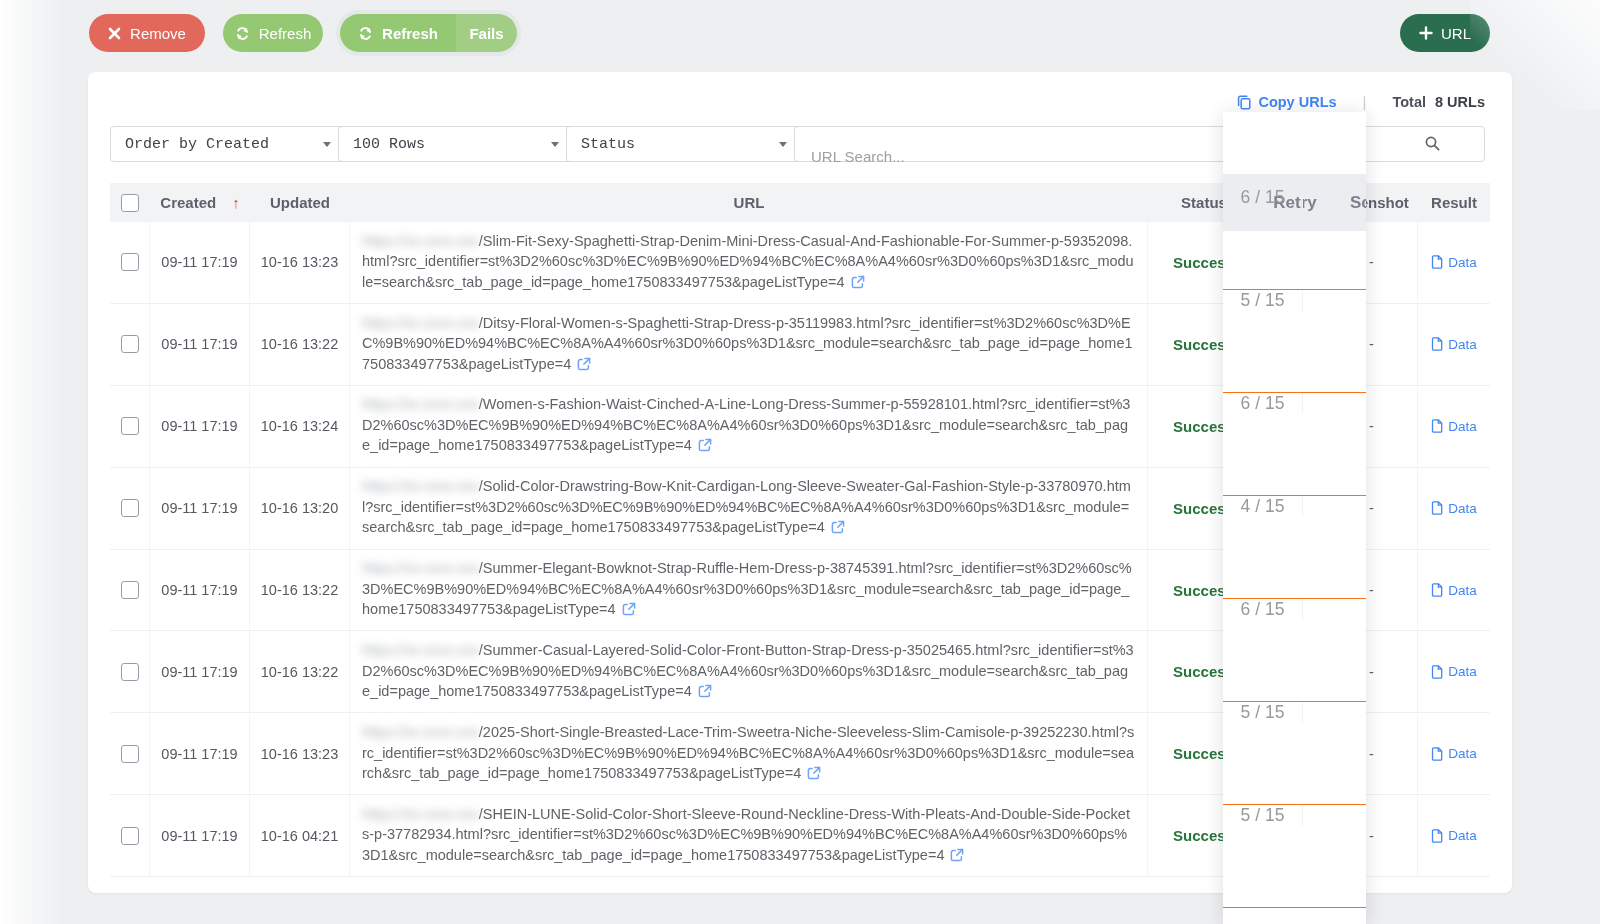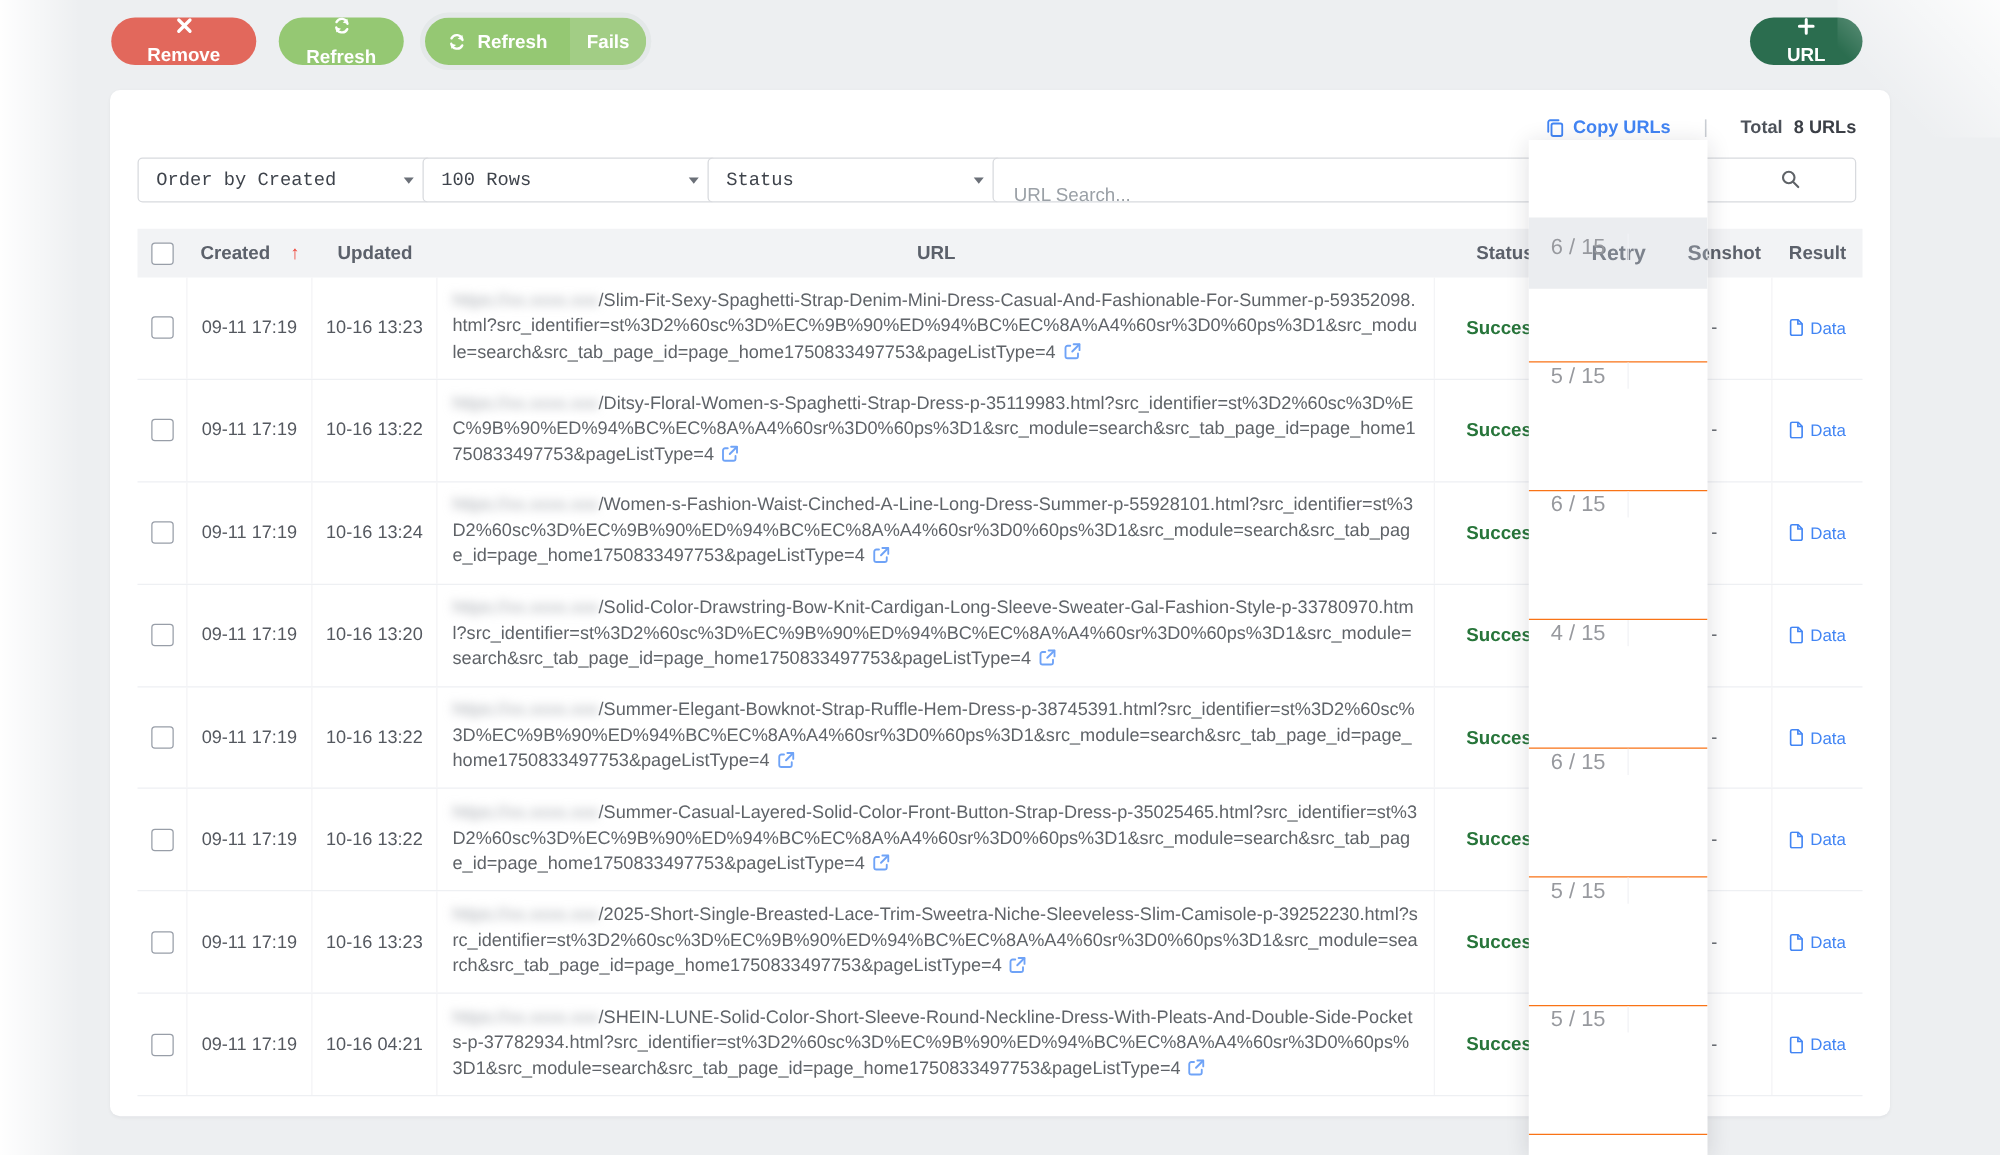--- a/index.html
+++ b/index.html
@@ -12,21 +12,21 @@
   
   .glow-left{position:absolute;left:0;top:0;width:64px;height:100%;
     background:linear-gradient(90deg, rgba(255,255,255,.95), rgba(255,255,255,0));
     pointer-events:none;z-index:8;}
   .glow-tr{position:absolute;right:0;top:0;width:130px;height:110px;
     background:linear-gradient(225deg, rgba(255,255,255,.85), rgba(255,255,255,0) 70%);
     pointer-events:none;z-index:8;}
   
   .pill{position:absolute;top:14px;height:38px;border:none;border-radius:19px;
     display:inline-flex;align-items:center;justify-content:center;gap:9px;
-    color:#fff;font-weight:700;font-size:15px;font-family:inherit;cursor:pointer;flex-direction:column;}
+    color:#fff;font-weight:400;font-size:15px;font-family:inherit;cursor:pointer;}
   #btn-remove{left:89px;width:116px;background:#e2685c;}
   #btn-refresh{left:223px;width:100px;background:#95c873;}
   .split{position:absolute;top:14px;left:340px;height:38px;display:flex;
     border-radius:19px;overflow:hidden;box-shadow:0 0 0 4px rgba(120,140,125,.07);cursor:pointer;}
   .split .seg-refresh{width:116px;background:#95c873;display:flex;align-items:center;
     justify-content:center;gap:9px;color:#fff;font-weight:700;font-size:15px;}
   .split .seg-fails{width:61px;background:#a2cd85;display:flex;align-items:center;
     justify-content:center;color:#fff;font-weight:700;font-size:15px;}
   #btn-url{left:1400px;width:90px;background:#2b6d4f;gap:8px;}
   .icn{display:inline-flex;align-items:center;}

